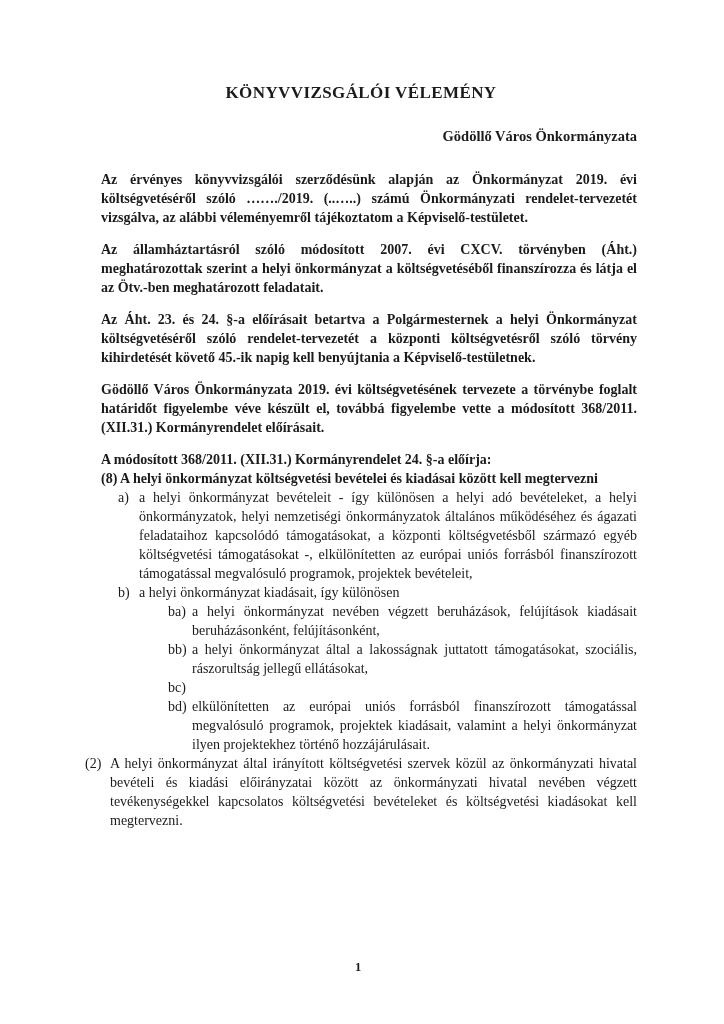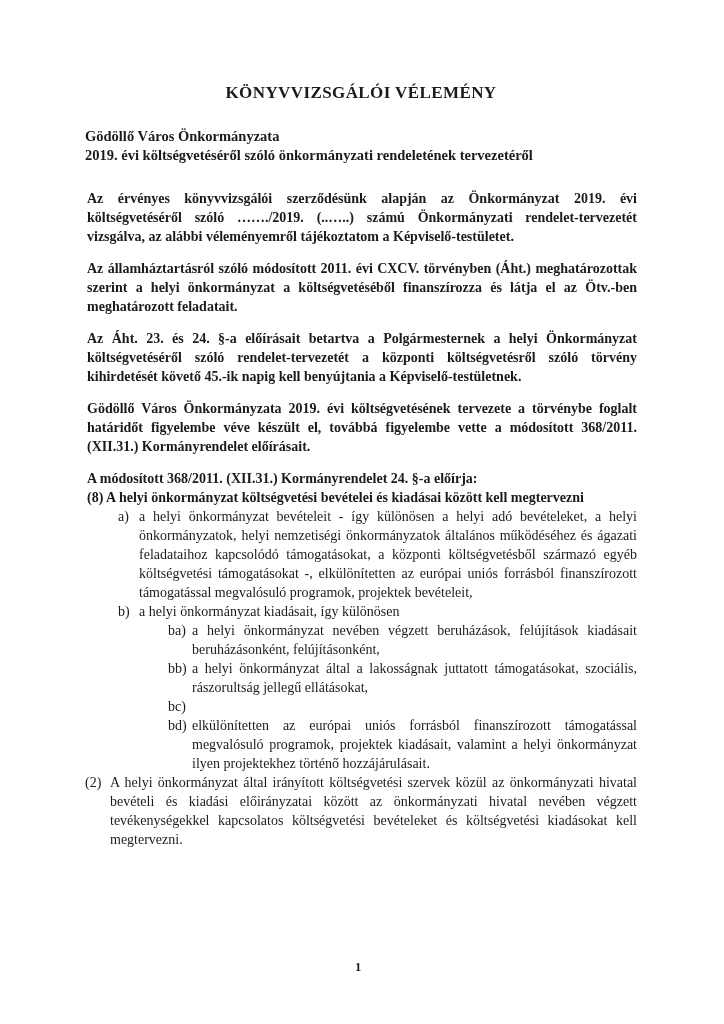--- a/index.html
+++ b/index.html
@@ -24,29 +24,29 @@
     line-height: 1.05;
     font-weight: 700;
     text-align: center;
     letter-spacing: 0.4px;
   }
   .doc-subtitle {
     margin-top: 25px;
     font-size: 14.5px;
     line-height: 19px;
     font-weight: 700;
-    text-align: left;
+    text-align: right;
   }
   .doc-body {
     margin-top: 24px;
     font-size: 14px;
     line-height: 19px;
   }
   .doc-body p {
-    margin: 0 0 13px 2px;
+    margin: 0 0 13px 16px;
     text-align: justify;
   }
   .doc-body p.bold {
     font-weight: 700;
   }
   .doc-body p.nogap {
     margin-bottom: 0;
   }
   .li {
     display: flex;
@@ -79,28 +79,27 @@
 </style>
 </head>
 <body>
 
 <div class="page">
 
   <h1 class="doc-title">KÖNYVVIZSGÁLÓI VÉLEMÉNY</h1>
 
   <div class="doc-subtitle">
     <div>Gödöllő Város Önkormányzata</div>
-    <div>2019. évi költségvetéséről szóló önkormányzati rendeletének tervezetéről</div>
   </div>
 
   <div class="doc-body">
 
     <p class="bold">Az érvényes könyvvizsgálói szerződésünk alapján az Önkormányzat 2019. évi költségvetéséről szóló ……./2019. (..…..) számú Önkormányzati rendelet-tervezetét vizsgálva, az alábbi véleményemről tájékoztatom a Képviselő-testületet.</p>
 
-    <p class="bold">Az államháztartásról szóló módosított 2011. évi CXCV. törvényben (Áht.) meghatározottak szerint a helyi önkormányzat a költségvetéséből finanszírozza és látja el az Ötv.-ben meghatározott feladatait.</p>
+    <p class="bold">Az államháztartásról szóló módosított 2007. évi CXCV. törvényben (Áht.) meghatározottak szerint a helyi önkormányzat a költségvetéséből finanszírozza és látja el az Ötv.-ben meghatározott feladatait.</p>
 
     <p class="bold">Az Áht. 23. és 24. §-a előírásait betartva a Polgármesternek a helyi Önkormányzat költségvetéséről szóló rendelet-tervezetét a központi költségvetésről szóló törvény kihirdetését követő 45.-ik napig kell benyújtania a Képviselő-testületnek.</p>
 
     <p class="bold">Gödöllő Város Önkormányzata 2019. évi költségvetésének tervezete a törvénybe foglalt határidőt figyelembe véve készült el, továbbá figyelembe vette a módosított 368/2011. (XII.31.) Kormányrendelet előírásait.</p>
 
     <p class="bold nogap">A módosított 368/2011. (XII.31.) Kormányrendelet 24. §-a előírja:</p>
 
     <p class="bold nogap">(8) A helyi önkormányzat költségvetési bevételei és kiadásai között kell megtervezni</p>
 
     <div class="li ind1">

